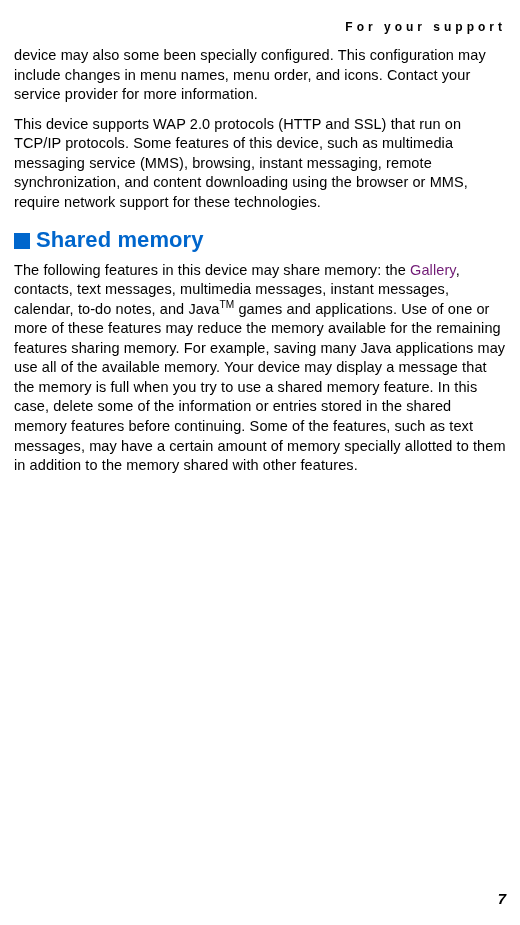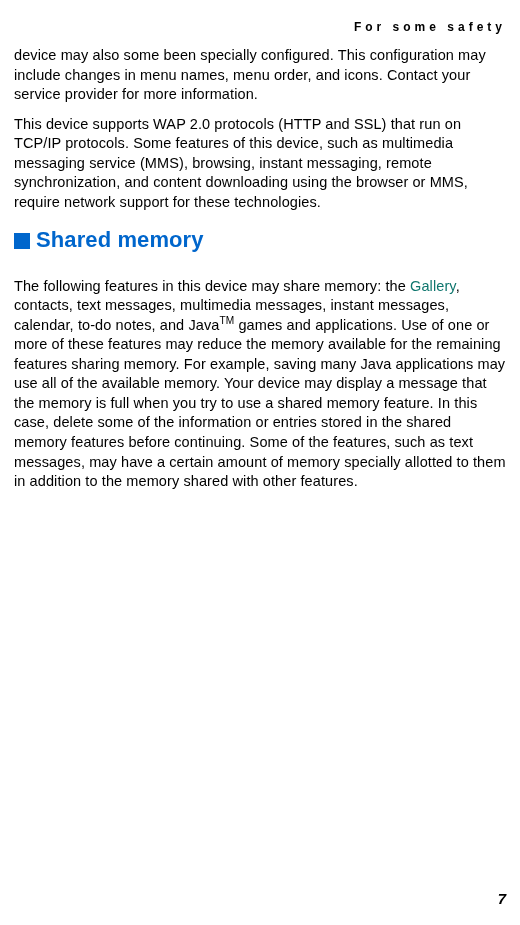--- a/index.html
+++ b/index.html
@@ -28,60 +28,60 @@
       font-size: 14.5px;
       line-height: 1.35;
       color: #000;
       margin-bottom: 10px;
       letter-spacing: 0.1px;
     }
     .section-heading {
       display: flex;
       align-items: baseline;
       margin-top: 14px;
-      margin-bottom: 24px;
+      margin-bottom: 8px;
     }
     .section-bullet {
       width: 16px;
       height: 16px;
       background: #0066cc;
       margin-right: 6px;
       position: relative;
       top: 2px;
       flex-shrink: 0;
     }
     .section-title {
       font-size: 22px;
       font-weight: bold;
       color: #0066cc;
       letter-spacing: 0.1px;
     }
     .link {
-      color: #0f766e;
+      color: #701a75;
     }
     .superscript {
       font-size: 0.7em;
       vertical-align: super;
       line-height: 0;
     }
     .page-number {
       position: absolute;
       bottom: 18px;
       right: 14px;
       font-size: 15px;
       font-weight: bold;
       font-style: italic;
       color: #000;
     }
   </style>
 </head>
 <body>
 
 <div class="header">
-  <span>For some safety</span>
+  <span>For your support</span>
 </div>
 
 <p class="paragraph">device may also some been specially configured. This configuration may include changes in menu names, menu order, and icons. Contact your service provider for more information.</p>
 
 <p class="paragraph">This device supports WAP 2.0 protocols (HTTP and SSL) that run on TCP/IP protocols. Some features of this device, such as multimedia messaging service (MMS), browsing, instant messaging, remote synchronization, and content downloading using the browser or MMS, require network support for these technologies.</p>
 
 <div class="section-heading">
   <div class="section-bullet"></div>
   <div class="section-title">Shared memory</div>
 </div>

